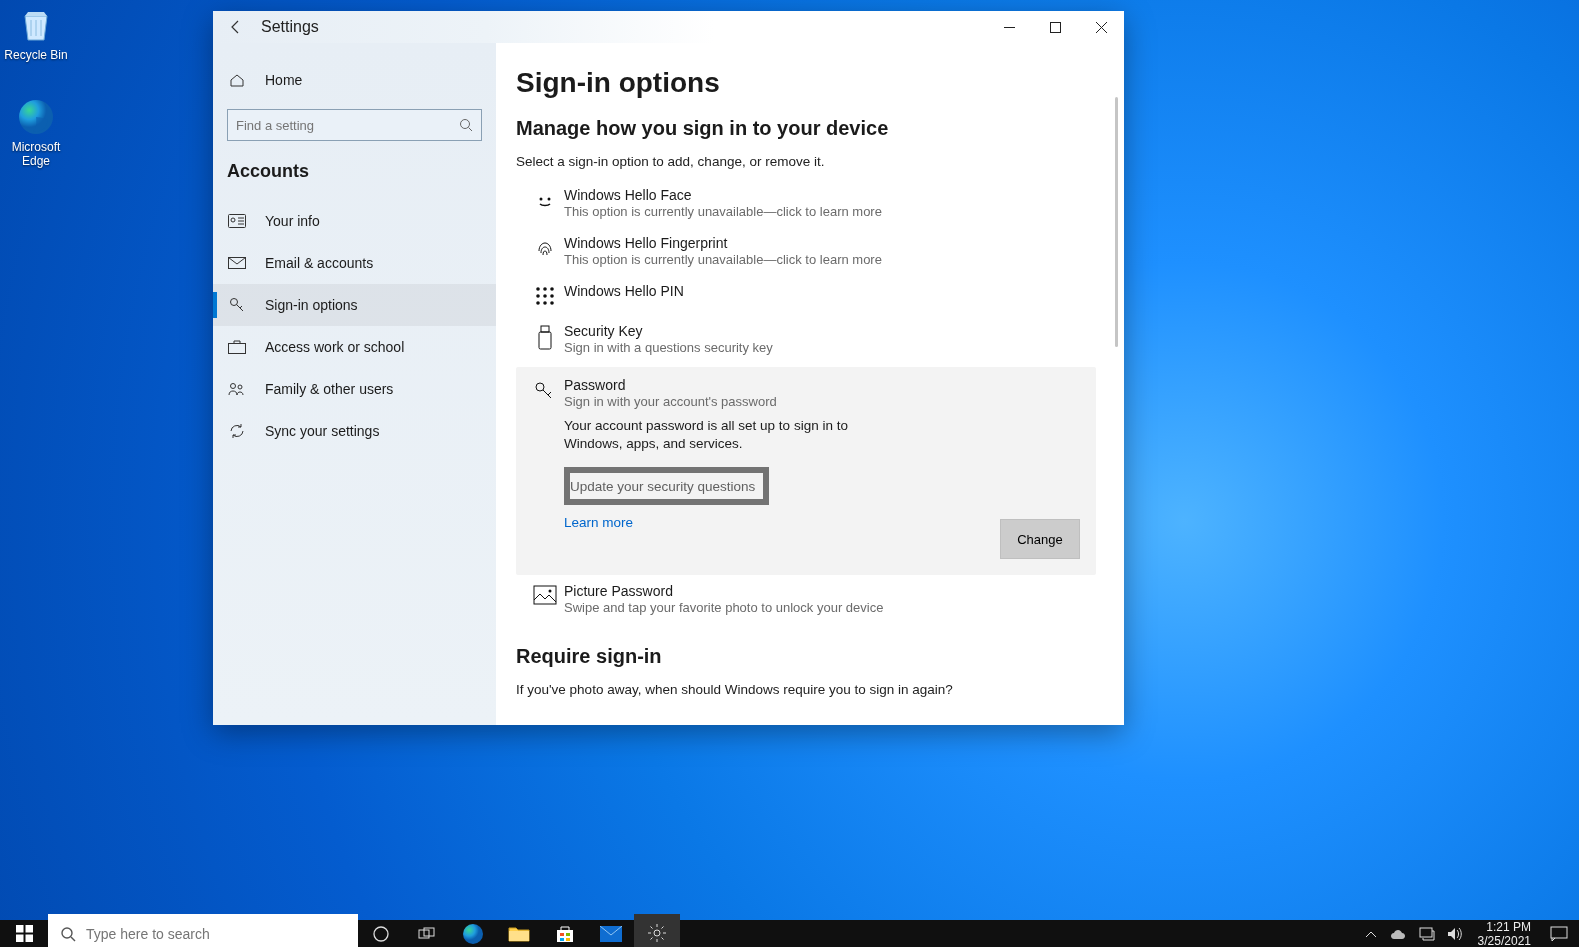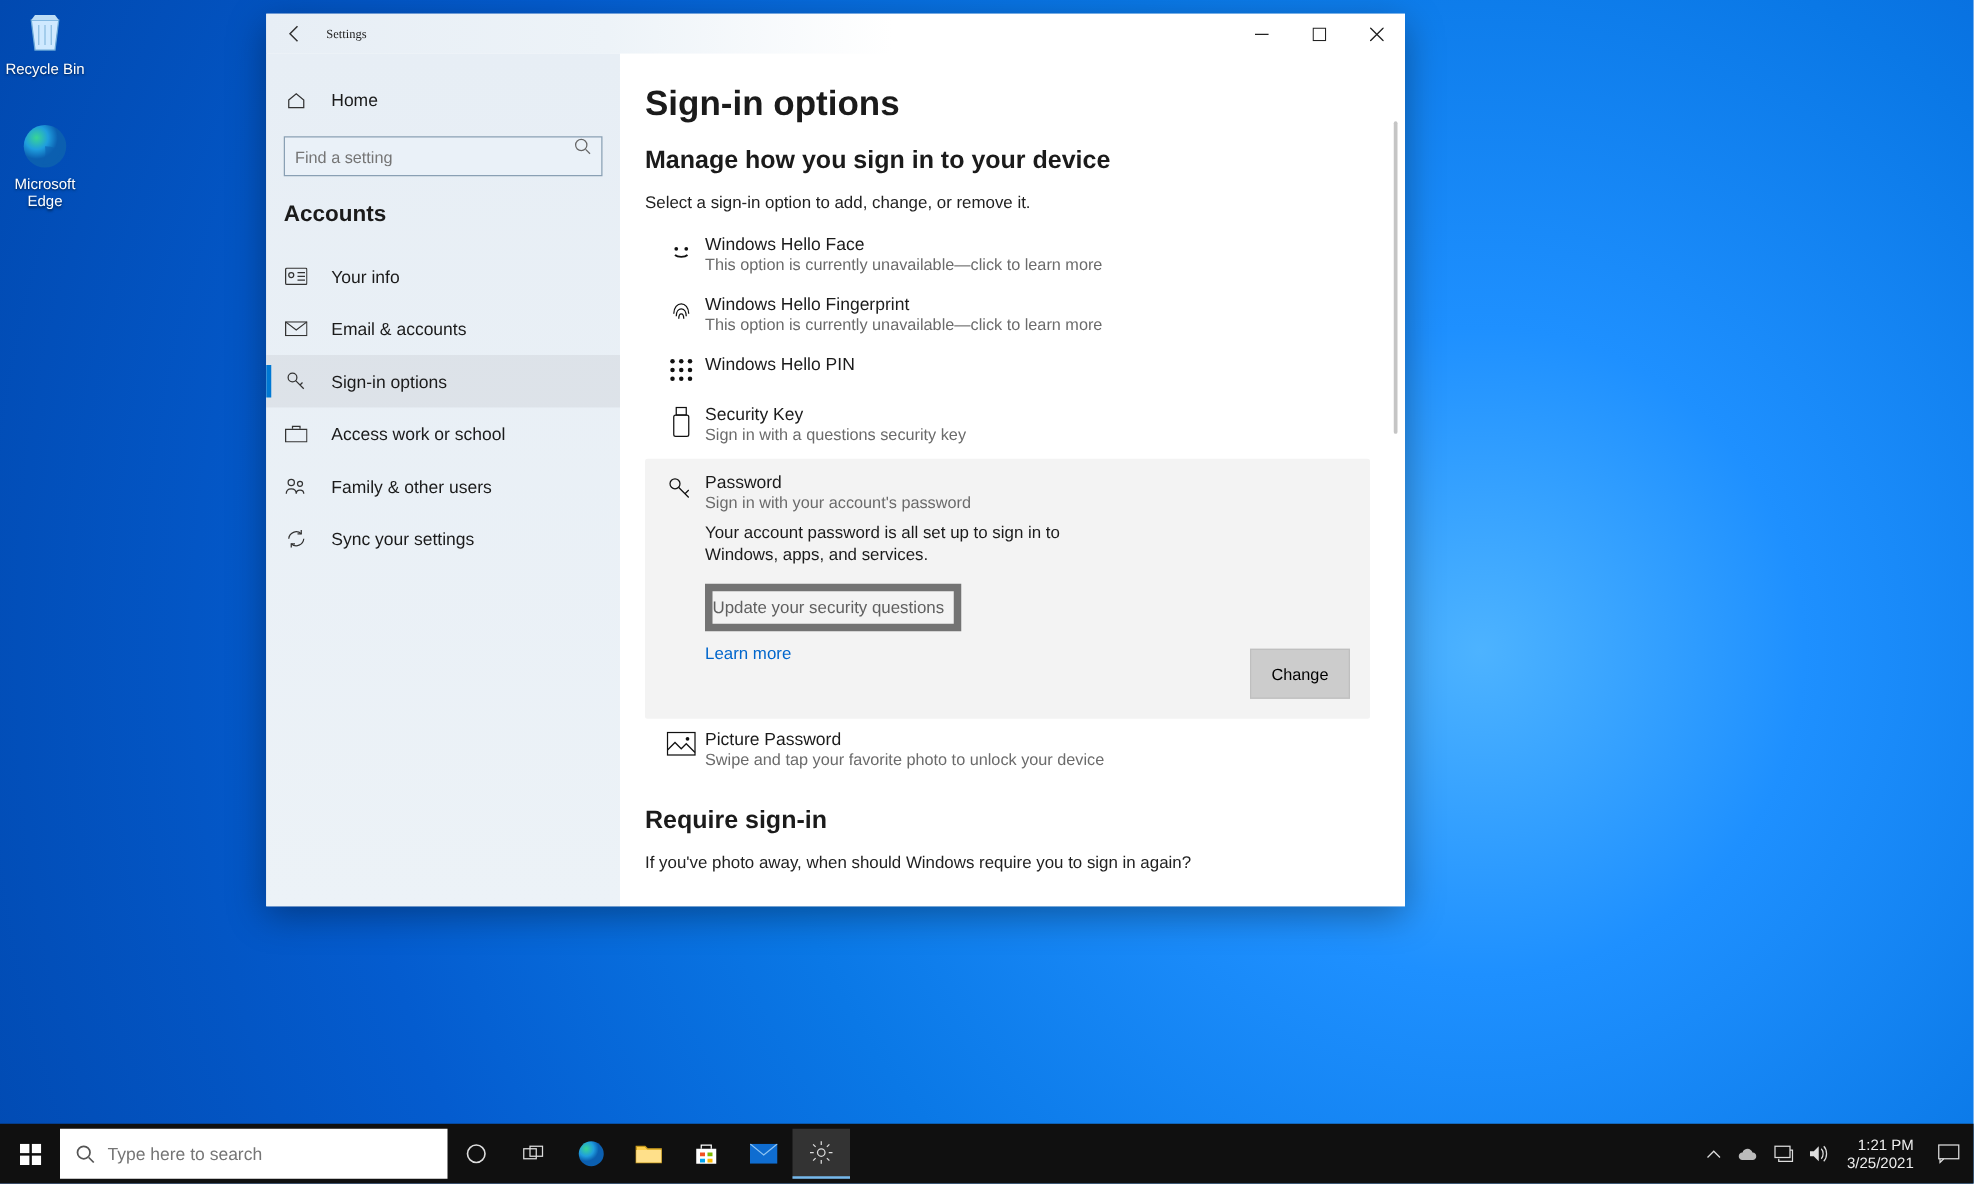--- a/index.html
+++ b/index.html
@@ -21,39 +21,39 @@
 .window {
   position:absolute; left:213px; top:11px; width:911px; height:714px;
   background:#fff; box-shadow:0 8px 28px rgba(0,0,0,.35);
   display:flex; flex-direction:column;
 }
 .titlebar {
   height:32px; display:flex; align-items:center;
   background:linear-gradient(to right,#e7eef5 0%, #edf3f8 30%, #ffffff 55%);
 }
 .tb-back { width:46px; height:32px; display:flex; align-items:center; justify-content:center; cursor:pointer; }
-.tb-title { font-size:10px; color:#222; padding-left:2px;font-family:Liberation Serif, serif; }
+.tb-title { font-size:16px; color:#222; padding-left:2px; }
 .tb-spacer { flex:1; }
 .tb-btn { width:46px; height:32px; display:flex; align-items:center; justify-content:center; cursor:pointer; }
 
 .body { flex:1; display:flex; min-height:0; }
 
 
 .sidebar {
   width:283px; background:linear-gradient(to bottom,#e7eef5,#ecf2f7);
   padding:12px 0 0 0; display:flex; flex-direction:column;
 }
 .side-row { display:flex; align-items:center; height:42px; padding:0 14px; cursor:pointer; }
 .side-row .ic { width:20px; height:20px; display:flex; align-items:center; justify-content:center; margin-right:18px; color:#333; }
 .side-row .lbl { font-size:14px; color:#1b1b1b; }
 .side-row.home { margin-top:4px; }
 .search-wrap { padding:8px 14px 10px 14px; }
 .search-box {
   width:100%; height:32px; border:1px solid #8aa0b4; background:#eaf1f8;
-  display:flex; padding:0 8px;
+  display:flex; align-items:center; padding:0 8px;
 }
 .search-box input {
   flex:1; border:none; background:transparent; outline:none; font-size:13px; color:#333;
 }
 .section-head { padding:10px 14px 6px 14px; font-weight:600; font-size:18px; color:#1b1b1b; }
 .nav { margin-top:12px; }
 .nav .side-row.active { background:rgba(0,0,0,.05); position:relative; }
 .nav .side-row.active::before {
   content:""; position:absolute; left:0; top:8px; bottom:8px; width:4px; background:#0078d4;
 }
@@ -84,21 +84,21 @@
 .change-btn {
   float:right; margin-right:6px; margin-top:14px; width:80px; height:40px;
   background:#ccc; border:1px solid #bfbfbf; font-size:13px; cursor:pointer;
 }
 .clearfix::after { content:""; display:block; clear:both; }
 
 .section2 { margin-top:22px; }
 
 
 .taskbar {
-  position:absolute; left:0; bottom:0; right:0; height:48px;
+  position:absolute; left:0; bottom:0; right:0; height:27px;
   background:#101010; display:flex; align-items:center; color:#fff;
 }
 .start { width:48px; height:40px; display:flex; align-items:center; justify-content:center; cursor:pointer; }
 .t-search {
   width:310px; height:40px; background:#fff; display:flex; align-items:center; padding:0 12px;
   color:#666;
 }
 .t-search input { flex:1; border:none; outline:none; font-size:14px; color:#222; }
 .t-btn { width:46px; height:40px; display:flex; align-items:center; justify-content:center; cursor:pointer; }
 .t-btn.active { background:#333; border-bottom:2px solid #76b9ed; }

